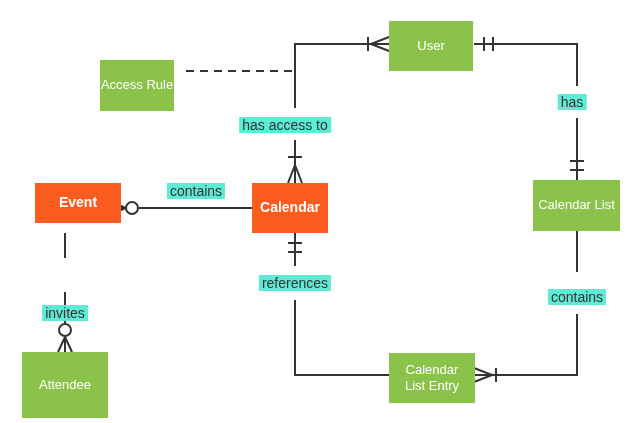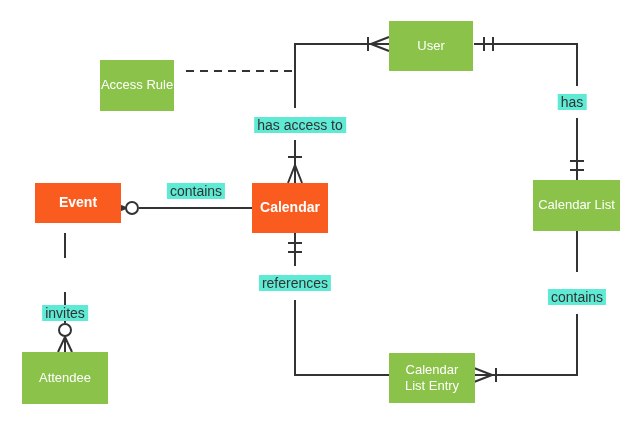--- a/index.html
+++ b/index.html
@@ -65,27 +65,27 @@
   <div class="entity green" style="left:100px;top:60px;width:74px;height:51px;">Access Rule</div>
 
   <div class="entity green" style="left:389px;top:21px;width:84px;height:50px;">User</div>
 
   <div class="entity orange" style="left:22px;top:183px;width:86px;height:40px;margin-left:13px;">Event</div>
 
   <div class="entity orange" style="left:252px;top:183px;width:76px;height:50px;">Calendar</div>
 
   <div class="entity green" style="left:533px;top:180px;width:87px;height:51px;">Calendar List</div>
 
-  <div class="entity green" style="left:22px;top:352px;width:86px;height:52px;">Attendee</div>
+  <div class="entity green" style="left:22px;top:352px;width:86px;height:66px;">Attendee</div>
 
   <div class="entity green" style="left:389px;top:353px;width:86px;height:50px;padding:0 10px;box-sizing:border-box;">Calendar List Entry</div>
 
   <div class="rel-label" style="left:196px;top:191px;">contains</div>
 
-  <div class="rel-label" style="left:300px;top:125px;">has access to</div>
+  <div class="rel-label" style="left:285px;top:125px;">has access to</div>
 
   <div class="rel-label" style="left:572px;top:102px;">has</div>
 
   <div class="rel-label" style="left:65px;top:277px;margin-top:36px;">invites</div>
 
   <div class="rel-label" style="left:295px;top:283px;">references</div>
 
   <div class="rel-label" style="left:577px;top:297px;">contains</div>
 
 </div>

